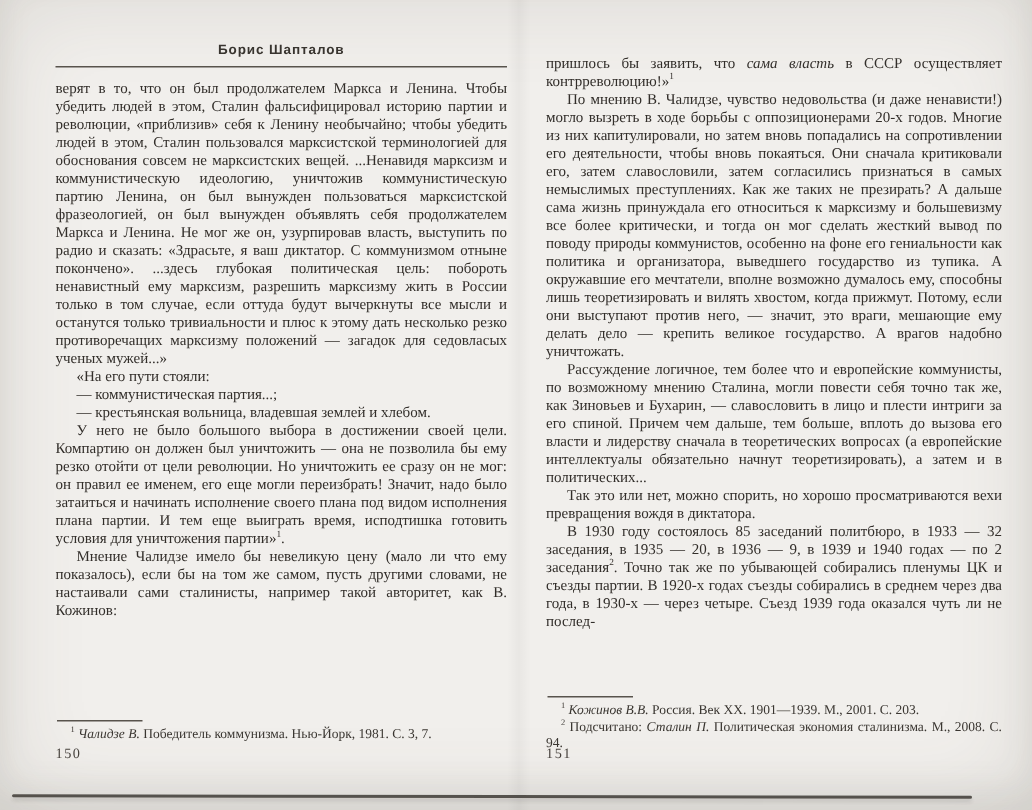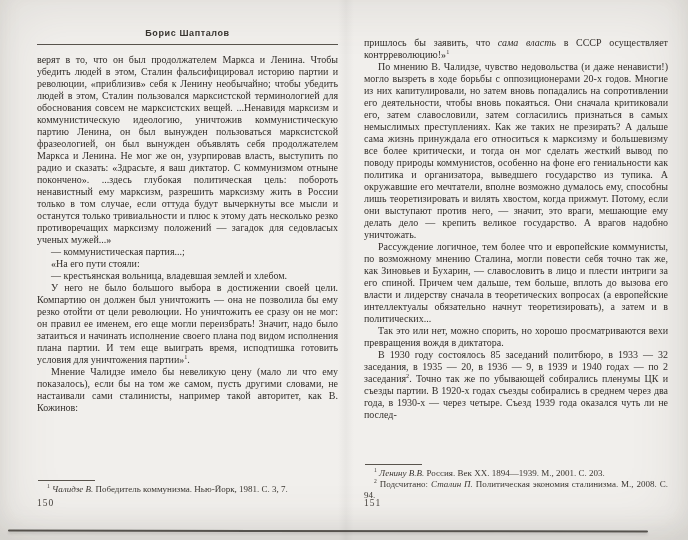--- a/index.html
+++ b/index.html
@@ -57,22 +57,22 @@
 <div class="scan">
 
   <div class="gutter"></div>
 
   <div class="page left">
     <div class="running-head">
       <span>Борис Шапталов</span>
     </div>
     <div class="body">
         <p class="para"><span>верят в то, что он был продолжателем Маркса и Ленина. Чтобы убедить людей в этом, Сталин фальсифицировал историю партии и революции, «приблизив» себя к Ленину необычайно; чтобы убедить людей в этом, Сталин пользовался марксистской терминологией для обоснования совсем не марксистских вещей. ...Ненавидя марксизм и коммунистическую идеологию, уничтожив коммунистическую партию Ленина, он был вынужден пользоваться марксистской фразеологией, он был вынужден объявлять себя продолжателем Маркса и Ленина. Не мог же он, узурпировав власть, выступить по радио и сказать: «Здрасьте, я ваш диктатор. С коммунизмом отныне покончено». ...здесь глубокая политическая цель: побороть ненавистный ему марксизм, разрешить марксизму жить в России только в том случае, если оттуда будут вычеркнуты все мысли и останутся только тривиальности и плюс к этому дать несколько резко противоречащих марксизму положений — загадок для седовласых ученых мужей...»</span></p>
+        <p class="para indent"><span>«На его пути стояли:</span></p>
         <p class="para indent"><span>— коммунистическая партия...;</span></p>
-        <p class="para indent"><span>«На его пути стояли:</span></p>
         <p class="para indent"><span>— крестьянская вольница, владевшая землей и хлебом.</span></p>
         <p class="para indent"><span>У него не было большого выбора в достижении своей цели. Компартию он должен был уничтожить — она не позволила бы ему резко отойти от цели революции. Но уничтожить ее сразу он не мог: он правил ее именем, его еще могли переизбрать! Значит, надо было затаиться и начинать исполнение своего плана под видом исполнения плана партии. И тем еще выиграть время, исподтишка готовить условия для уничтожения партии»</span><sup>1</sup><span>.</span></p>
         <p class="para indent"><span>Мнение Чалидзе имело бы невеликую цену (мало ли что ему показалось), если бы на том же самом, пусть другими словами, не настаивали сами сталинисты, например такой авторитет, как В. Кожинов:</span></p>
       </div>
     <div class="footnote-block">
       <div class="footnote-rule"></div>
       <div>
           <p class="footnote"><sup>1</sup><span> </span><span class="it">Чалидзе В.</span><span> Победитель коммунизма. Нью-Йорк, 1981. С. 3, 7.</span></p>
         </div>
     </div>
@@ -83,21 +83,21 @@
     <div class="body">
         <p class="para"><span>пришлось бы заявить, что </span><span class="it">сама власть</span><span> в СССР осуществляет контрреволюцию!»</span><sup>1</sup></p>
         <p class="para indent"><span>По мнению В. Чалидзе, чувство недовольства (и даже ненависти!) могло вызреть в ходе борьбы с оппозиционерами 20-х годов. Многие из них капитулировали, но затем вновь попадались на сопротивлении его деятельности, чтобы вновь покаяться. Они сначала критиковали его, затем славословили, затем согласились признаться в самых немыслимых преступлениях. Как же таких не презирать? А дальше сама жизнь принуждала его относиться к марксизму и большевизму все более критически, и тогда он мог сделать жесткий вывод по поводу природы коммунистов, особенно на фоне его гениальности как политика и организатора, выведшего государство из тупика. А окружавшие его мечтатели, вполне возможно думалось ему, способны лишь теоретизировать и вилять хвостом, когда прижмут. Потому, если они выступают против него, — значит, это враги, мешающие ему делать дело — крепить великое государство. А врагов надобно уничтожать.</span></p>
         <p class="para indent"><span>Рассуждение логичное, тем более что и европейские коммунисты, по возможному мнению Сталина, могли повести себя точно так же, как Зиновьев и Бухарин, — славословить в лицо и плести интриги за его спиной. Причем чем дальше, тем больше, вплоть до вызова его власти и лидерству сначала в теоретических вопросах (а европейские интеллектуалы обязательно начнут теоретизировать), а затем и в политических...</span></p>
         <p class="para indent"><span>Так это или нет, можно спорить, но хорошо просматриваются вехи превращения вождя в диктатора.</span></p>
         <p class="para indent"><span>В 1930 году состоялось 85 заседаний политбюро, в 1933 — 32 заседания, в 1935 — 20, в 1936 — 9, в 1939 и 1940 годах — по 2 заседания</span><sup>2</sup><span>. Точно так же по убывающей собирались пленумы ЦК и съезды партии. В 1920-х годах съезды собирались в среднем через два года, в 1930-х — через четыре. Съезд 1939 года оказался чуть ли не послед-</span></p>
       </div>
     <div class="footnote-block">
       <div class="footnote-rule"></div>
       <div>
-          <p class="footnote"><sup>1</sup><span> </span><span class="it">Ленину В.В.</span><span> Россия. Век XX. 1894—1939. М., 2001. С. 203.</span></p>
+          <p class="footnote"><sup>1</sup><span> </span><span class="it">Кожинов В.В.</span><span> Россия. Век XX. 1901—1939. М., 2001. С. 203.</span></p>
           <p class="footnote"><sup>2</sup><span> Подсчитано: </span><span class="it">Сталин П.</span><span> Политическая экономия сталинизма. М., 2008. С. 94.</span></p>
         </div>
     </div>
     <div class="page-number">151</div>
   </div>
 
   <div class="scan-edge"></div>
 </div>
 
 </body></html>

